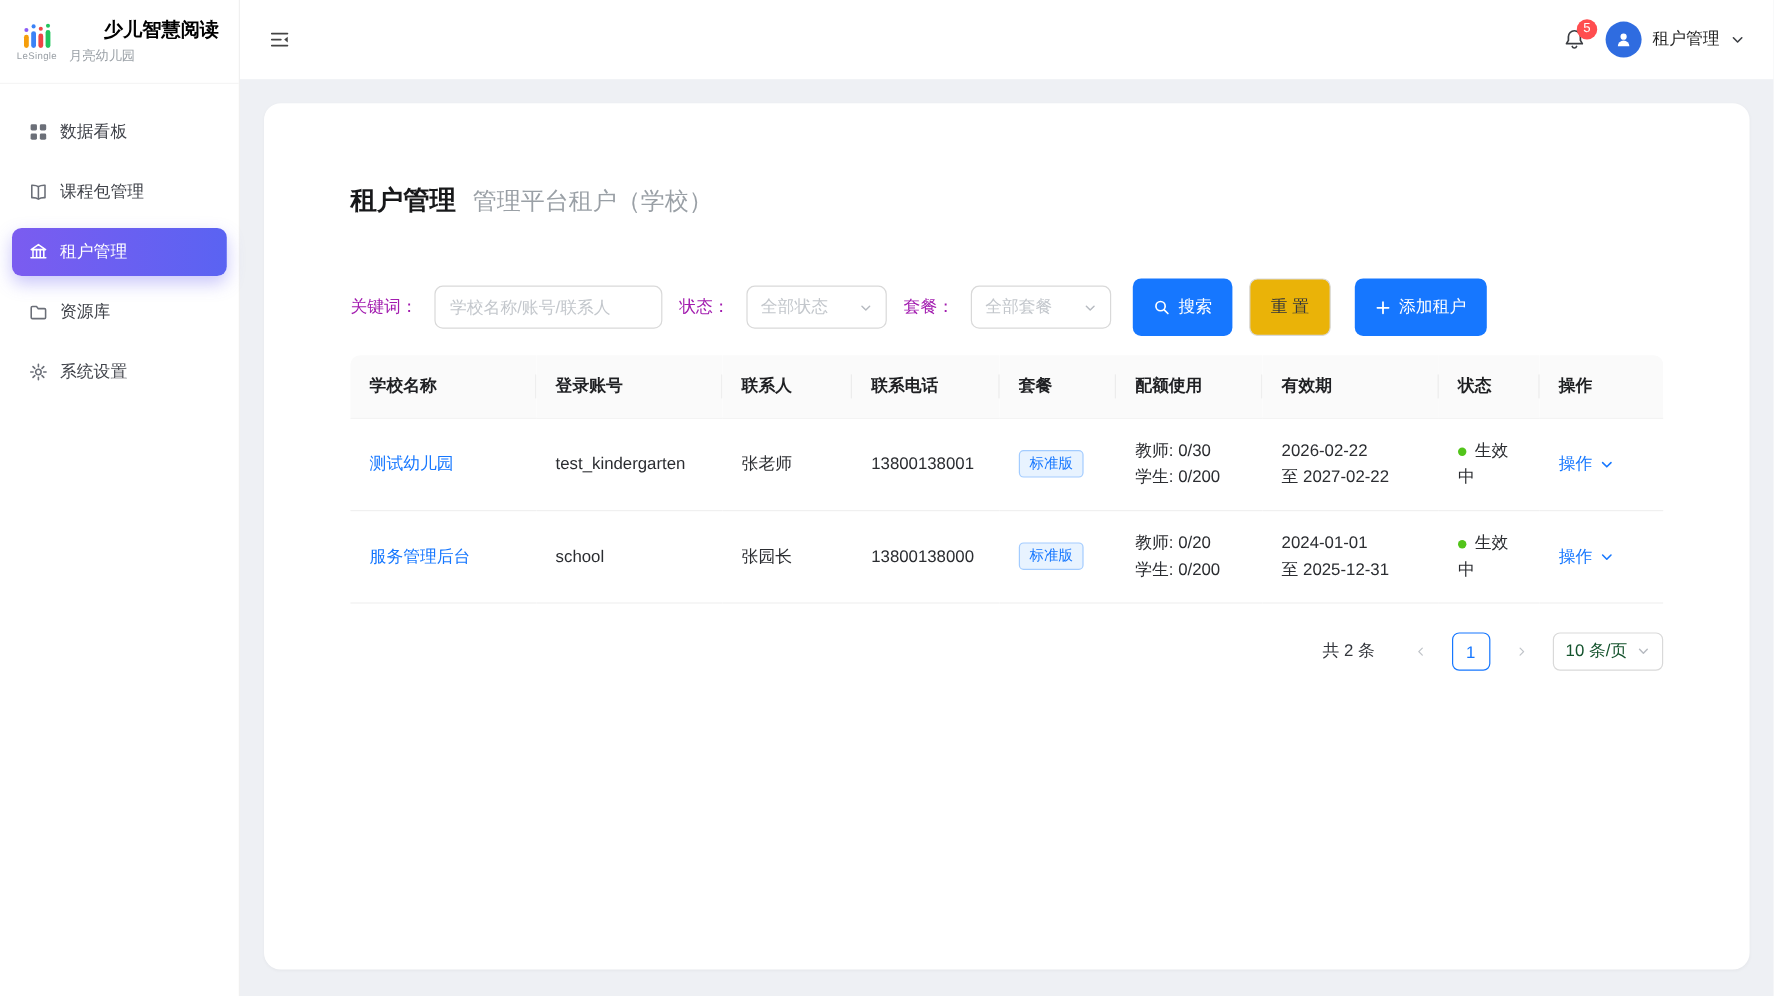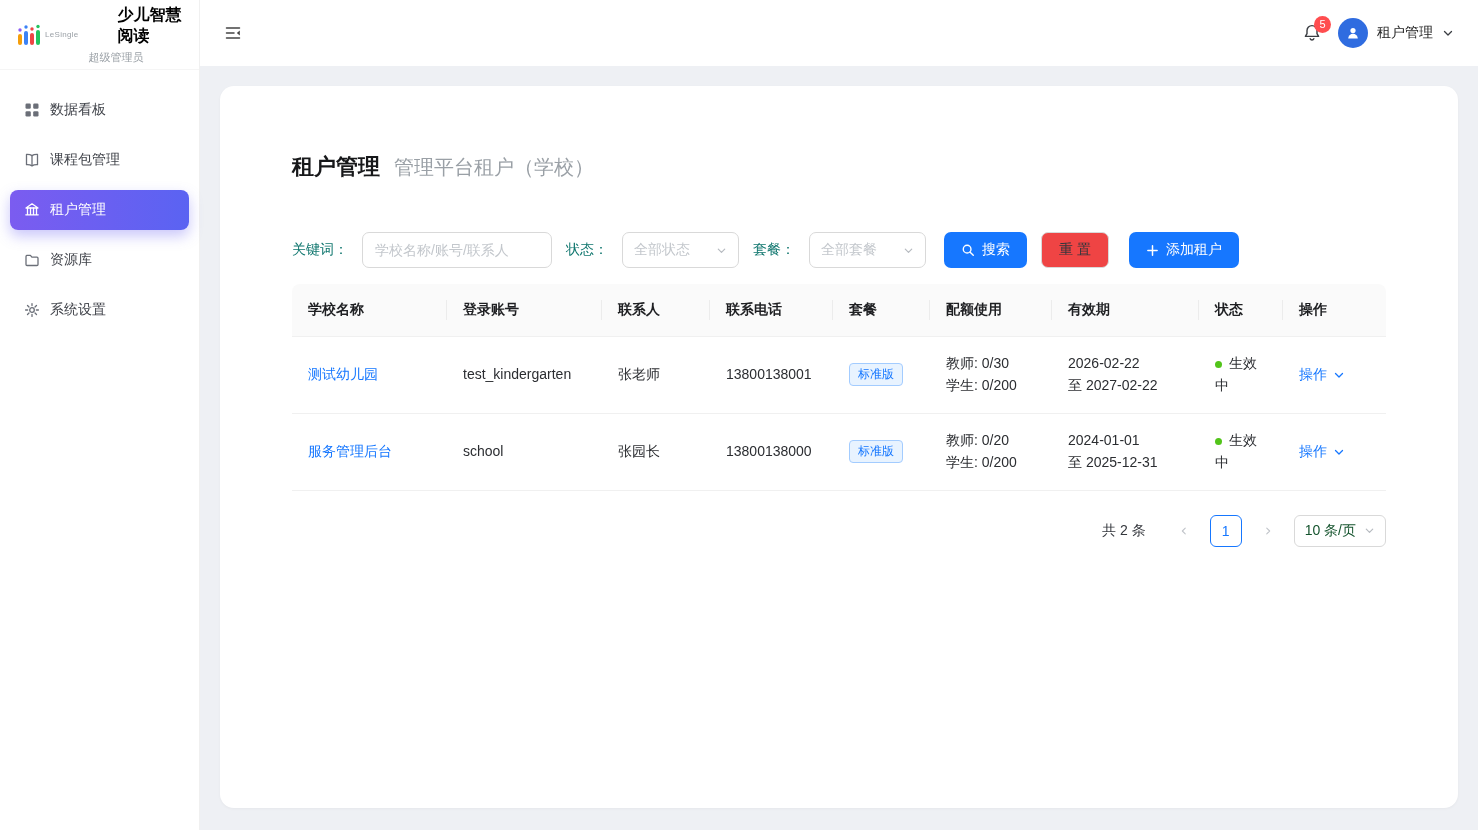--- a/index.html
+++ b/index.html
@@ -8,21 +8,21 @@
     font-family: "Liberation Sans", "DejaVu Sans", sans-serif;
     background:#eef0f4;
     color:#2b2b2b;
     overflow:hidden;
   }
   .app { display:flex; width:1478px; height:830px; }
 
   
   .sidebar { width:200px; background:#fff; border-right:1px solid #f0f0f0; display:flex; flex-direction:column; flex-shrink:0; }
   .logo-area { height:70px; display:flex; align-items:center; gap:10px; padding:0 14px; border-bottom:1px solid #f5f5f5; }
-  .logo-mark { display:flex; flex-direction:row; align-items:center; gap:1px; }
+  .logo-mark { display:flex; flex-direction:column; align-items:center; gap:1px; }
   .logo-caption { font-size:8px; color:#9aa0a6; letter-spacing:.3px; }
   .brand-text { display:flex; flex-direction:column; gap:3px; }
   .brand-title { font-size:16px; font-weight:bold; color:#000000;margin-left:29px; }
   .brand-sub { font-size:11px; color:#9aa0a6; }
   .menu { padding:20px 10px; display:flex; flex-direction:column; gap:10px; }
   .menu-item { height:40px; display:flex; align-items:center; gap:10px; padding:0 14px; border-radius:8px; font-size:14px; color:#40434a; cursor:pointer; }
   .menu-item .mi-icon { display:flex; align-items:center; color:#6b6f78; }
   .menu-item.active { background:linear-gradient(90deg,#7b5cf0,#5a63f2); color:#fff; box-shadow:0 6px 14px rgba(99,91,240,.35); }
   .menu-item.active .mi-icon { color:#fff; }
 
@@ -40,28 +40,28 @@
 
   
   .content { flex:1; padding:20px 20px 22px; }
   .card { background:#fff; border-radius:14px; height:100%; padding:66px 72px 0; box-shadow:0 1px 3px rgba(0,0,0,.04); }
   .page-head { display:flex; align-items:baseline; gap:14px; margin-bottom:50px; }
   .page-title { font-size:22px; font-weight:bold; color:#17181a; }
   .page-sub { font-size:20px; color:#9aa0a6; }
 
   
   .filter-row { display:flex; align-items:center; gap:14px; margin-bottom:16px; }
-  .f-label { font-size:14px; color:#0f766e; white-space:nowrap; }
+  .f-label { font-size:14px; color:#a21caf; white-space:nowrap; }
   .f-input { width:190px; height:36px; border:1px solid #d9d9d9; border-radius:7px; padding:0 12px; font-size:14px; color:#33363c; outline:none; background:#fff; }
   .f-input::placeholder { color:#c3c7cc; }
   .f-select { width:117px; height:36px; border:1px solid #d9d9d9; border-radius:7px; background:#fff; display:flex; align-items:center; justify-content:space-between; padding:0 11px; font-size:14px; color:#c3c7cc; cursor:pointer; }
   .f-select .chev { color:#b6bac0; display:flex; }
-  .btn { height:36px; border-radius:7px; display:inline-flex; align-items:center; justify-content:center; gap:7px; font-size:14px; padding:0 17px; cursor:pointer; border:none; white-space:nowrap; }
+  .btn { height:48px; border-radius:7px; display:inline-flex; align-items:center; justify-content:center; gap:7px; font-size:14px; padding:0 17px; cursor:pointer; border:none; white-space:nowrap; }
   .btn-primary { background:#1677ff; color:#fff; }
-  .btn-default { background:#ef4444; border:1px solid #d9d9d9; color:#33363c; }
+  .btn-default { background:#eab308; border:1px solid #d9d9d9; color:#33363c; }
   .btn .bicon { display:flex; align-items:center; }
 
   
   table { width:100%; border-collapse:collapse; table-layout:fixed; }
   thead th { background:#fafafa; height:52px; font-size:14px; font-weight:600; color:#1f2023; text-align:left; padding:0 16px; border-bottom:1px solid #f0f0f0; position:relative; }
   thead th:not(:last-child)::after { content:""; position:absolute; right:0; top:16px; bottom:16px; width:1px; background:#ececec; }
   thead th:first-child { border-top-left-radius:8px; }
   thead th:last-child { border-top-right-radius:8px; }
   tbody td { padding:14px 16px; font-size:14px; color:#2b2d31; border-bottom:1px solid #f0f0f0; vertical-align:middle; height:77px; line-height:1.55; }
   a.school-link { color:#1677ff; text-decoration:none; cursor:pointer; }
@@ -94,21 +94,21 @@
           <circle cx="22" cy="2.5" r="1.7" fill="#22c55e"></circle>
           <rect x="2" y="10" width="4" height="11" rx="2" fill="#f59e0b"></rect>
           <rect x="8" y="7" width="4" height="14" rx="2" fill="#3b82f6"></rect>
           <rect x="14" y="9" width="4" height="12" rx="2" fill="#ef4444"></rect>
           <rect x="20" y="6" width="4" height="15" rx="2" fill="#22c55e"></rect>
         </svg>
         <span class="logo-caption">LeSingle</span>
       </div>
       <div class="brand-text">
         <span class="brand-title">少儿智慧阅读</span>
-        <span class="brand-sub">超级管理员</span>
+        <span class="brand-sub">月亮幼儿园</span>
       </div>
     </div>
 
     <nav class="menu">
       <div class="menu-item">
         <span class="mi-icon">
           <svg width="16" height="16" viewBox="0 0 16 16" fill="currentColor">
               <rect x="1.5" y="1.5" width="5.3" height="5.3" rx="1.2"></rect>
               <rect x="9.2" y="1.5" width="5.3" height="5.3" rx="1.2"></rect>
               <rect x="1.5" y="9.2" width="5.3" height="5.3" rx="1.2"></rect>

